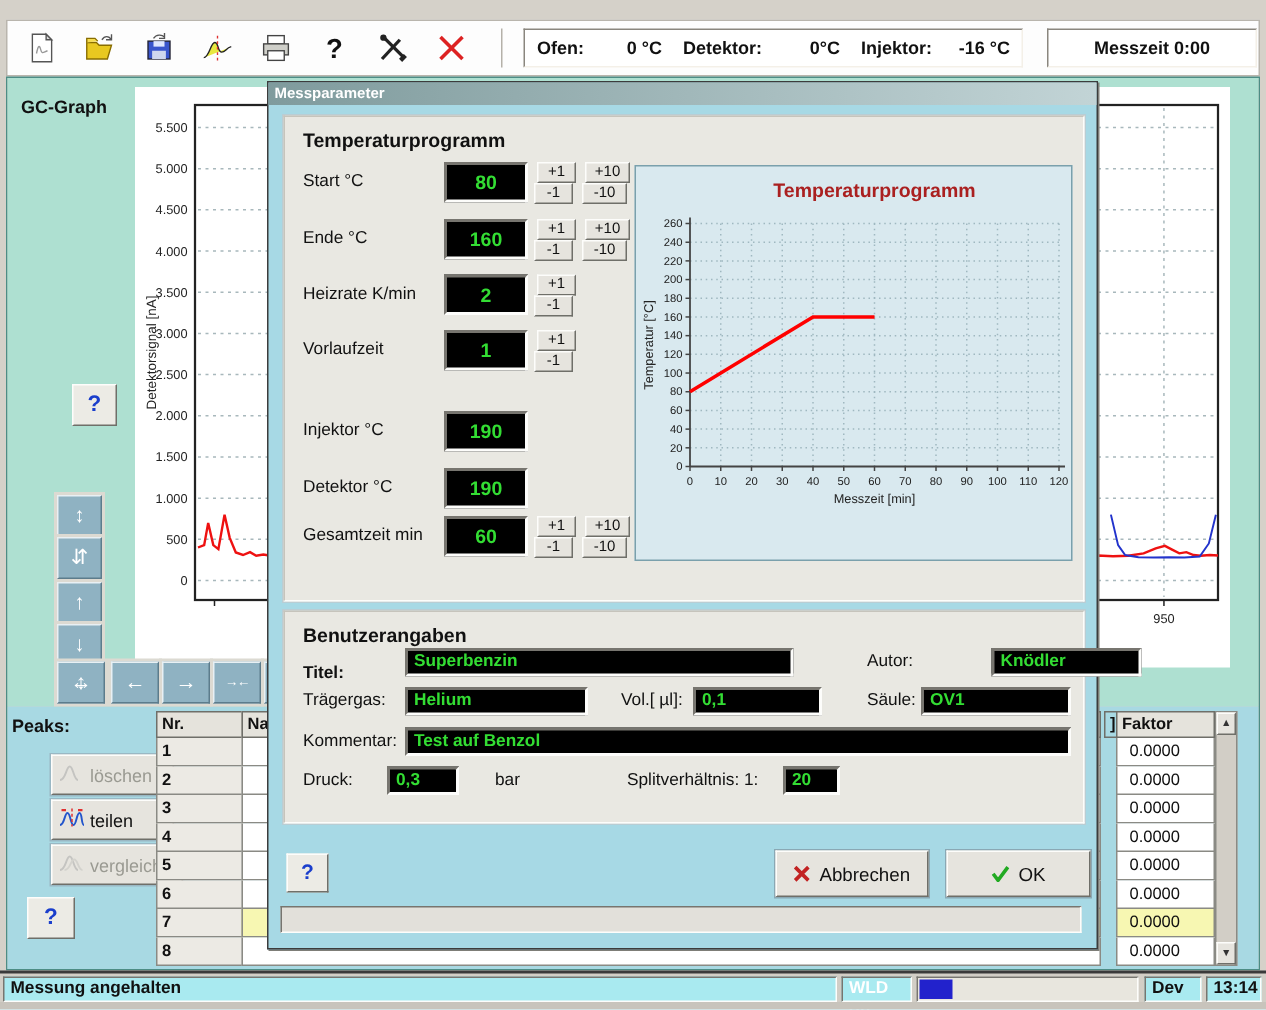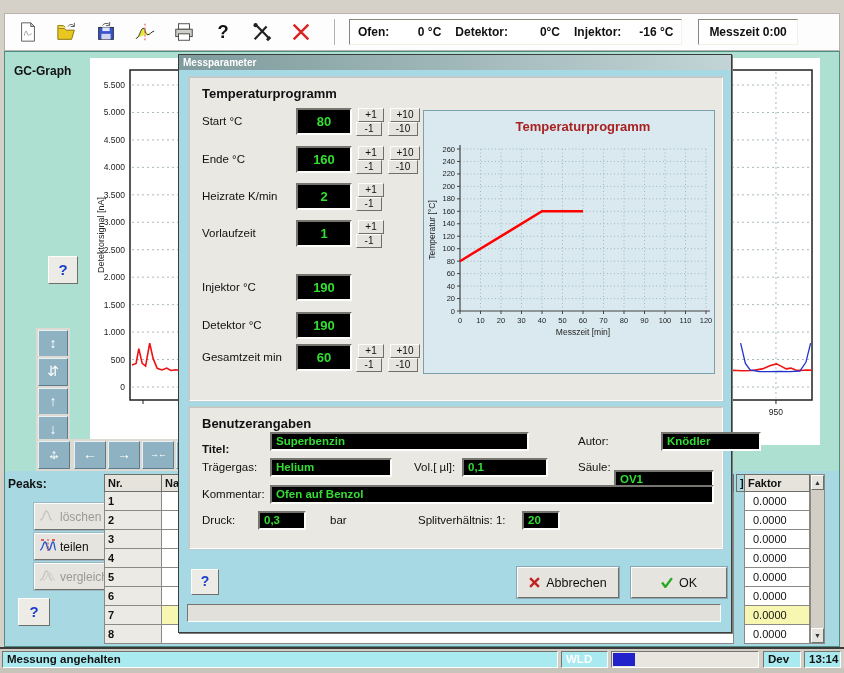--- a/index.html
+++ b/index.html
@@ -13,21 +13,21 @@
   .tb-btn{width:26px;height:26px;display:flex;align-items:center;justify-content:center;cursor:default;}
   .tb-btn svg{width:22px;height:22px;}
   .tb-sep{width:1px;height:26px;background:#b5b1a9;margin:0 14px 0 20px;}
   .readouts{display:flex;align-items:center;height:24px;background:#fff;
     border:1px solid;border-color:#8a867e #f4f0e8 #f4f0e8 #8a867e;padding:0 8px;font-size:12px;}
   .ro-label{font-weight:bold;margin-left:14px;}
   .ro-label:first-child{margin-left:0;}
   .ro-value{margin-left:10px;min-width:42px;text-align:right;font-weight:bold;}
   #messzeit{margin-left:16px;height:24px;background:#fff;border:1px solid;
     border-color:#8a867e #f4f0e8 #f4f0e8 #8a867e;font-size:12px;font-weight:bold;
-    display:flex;align-items:center;padding:0 10px;}
+    display:flex;align-items:center;padding:0 30px;}
   
   #main-frame{left:4px;top:51px;width:834px;height:594px;border:1px solid #4d8d85;}
   #gc-bg{position:absolute;left:0;top:0;width:100%;height:419px;background:#aee0d1;}
   #peaks-bg{position:absolute;left:0;top:419px;width:100%;height:175px;background:#a8d9e3;}
   #chart-card{left:90px;top:58px;width:730px;height:387px;background:#fff;z-index:1;}
   #gc-label{left:14px;top:64px;font-size:12px;font-weight:bold;}
   .help-btn{background:#ecebe5;border:1px solid;border-color:#fdfdfb #6f6f69 #6f6f69 #fdfdfb;
     color:#1a3ecc;font-weight:bold;text-align:center;cursor:default;}
   #help-gc{left:48px;top:256px;width:28px;height:26px;font-size:15px;line-height:25px;z-index:1;}
   .navbtn{width:28px;height:26px;background:#8fb2c2;color:#fff;text-align:center;line-height:24px;
@@ -437,24 +437,24 @@
       <span class="ulabel" style="left:12px;top:32px;font-weight:bold;">Titel:</span>
       <div class="lcd lcd-sm" style="left:80px;top:24px;width:259px;">Superbenzin</div>
       <span class="ulabel" style="left:388px;top:24px;">Autor:</span>
       <div class="lcd lcd-sm" style="left:424px;top:24px;width:100px;margin-left:47px;">Knödler</div>
 
       <span class="ulabel" style="left:12px;top:50px;">Trägergas:</span>
       <div class="lcd lcd-sm" style="left:80px;top:50px;width:122px;">Helium</div>
       <span class="ulabel" style="left:224px;top:50px;">Vol.[ µl]:</span>
       <div class="lcd lcd-sm" style="left:272px;top:50px;width:86px;">0,1</div>
       <span class="ulabel" style="left:388px;top:50px;">Säule:</span>
-      <div class="lcd lcd-sm" style="left:424px;top:50px;width:100px;margin-top:12px;">OV1</div>
+      <div class="lcd lcd-sm" style="left:424px;top:50px;width:100px;">OV1</div>
 
       <span class="ulabel" style="left:12px;top:77px;">Kommentar:</span>
-      <div class="lcd lcd-sm" style="left:80px;top:77px;width:444px;">Ofen auf Benzol</div>
+      <div class="lcd lcd-sm" style="left:80px;top:77px;width:444px;">Test auf Benzol</div>
 
       <span class="ulabel" style="left:12px;top:103px;">Druck:</span>
       <div class="lcd lcd-sm" style="left:68px;top:103px;width:48px;">0,3</div>
       <span class="ulabel" style="left:140px;top:103px;">bar</span>
       <span class="ulabel" style="left:228px;top:103px;">Splitverhältnis:  1:</span>
       <div class="lcd lcd-sm" style="left:332px;top:103px;width:38px;">20</div>
     </div>
 
     <div class="help-btn" id="dlg-help">?</div>
 

